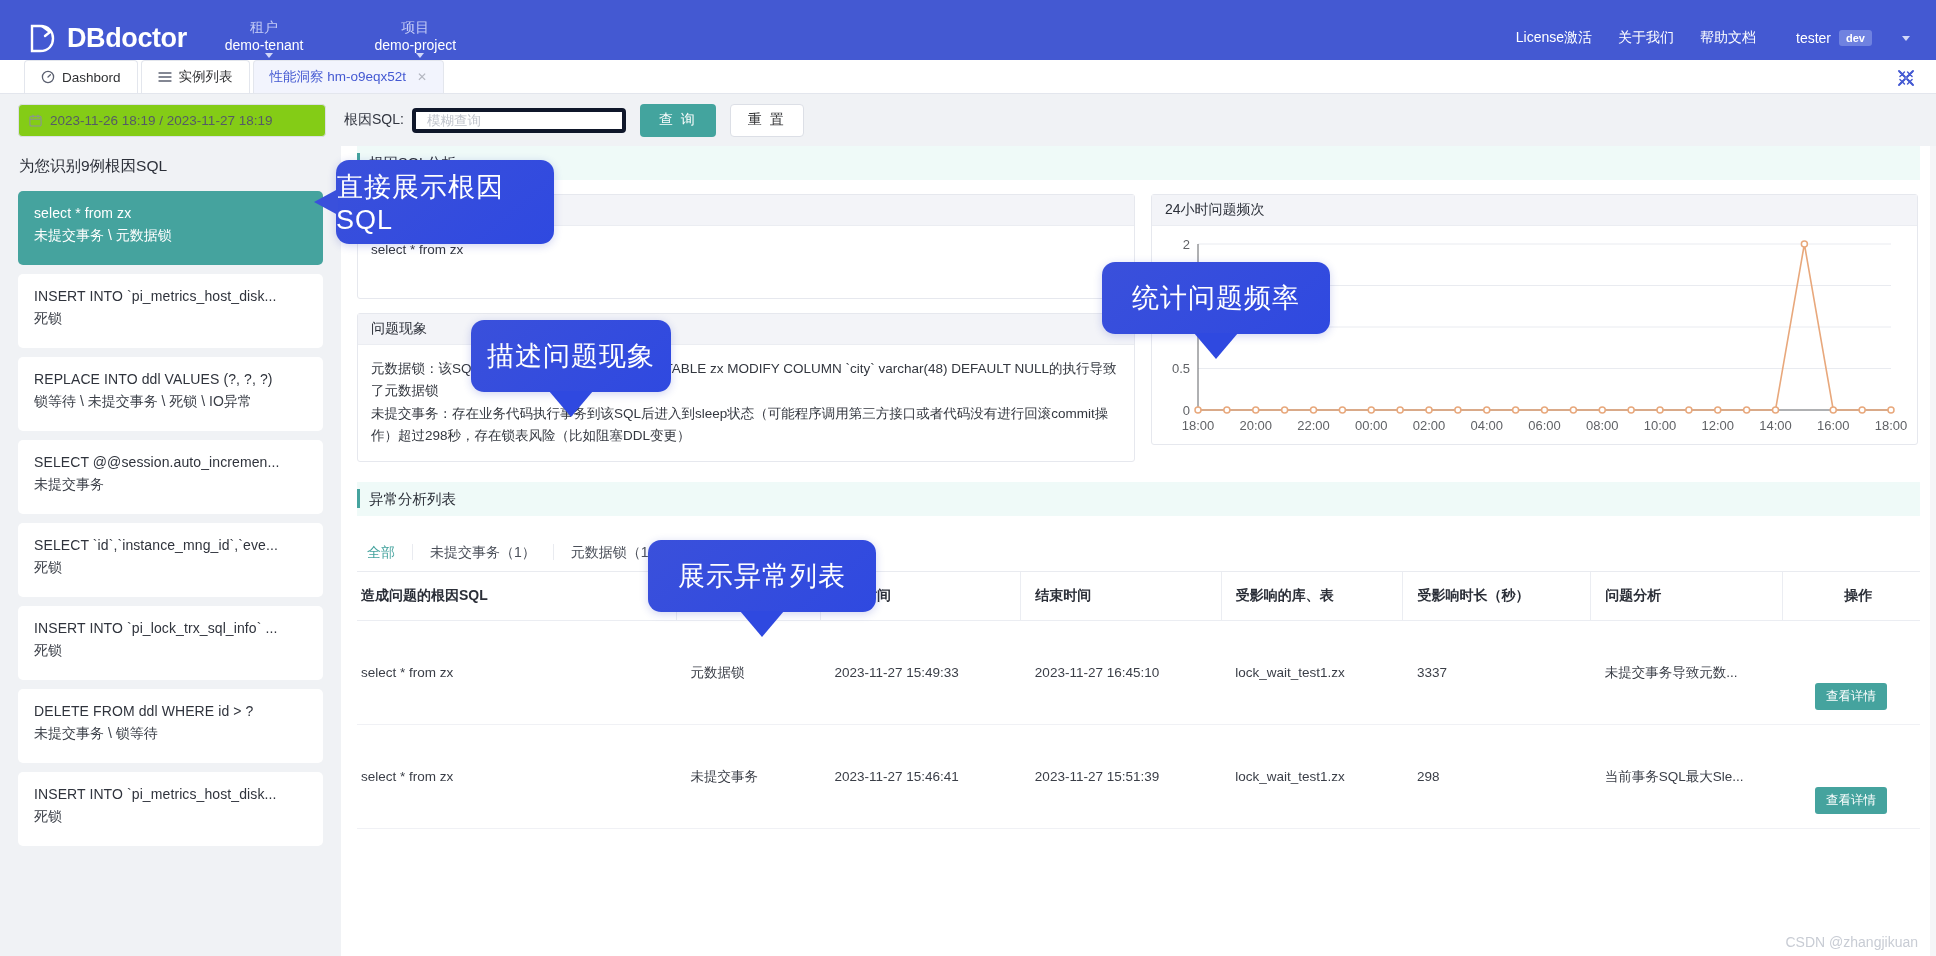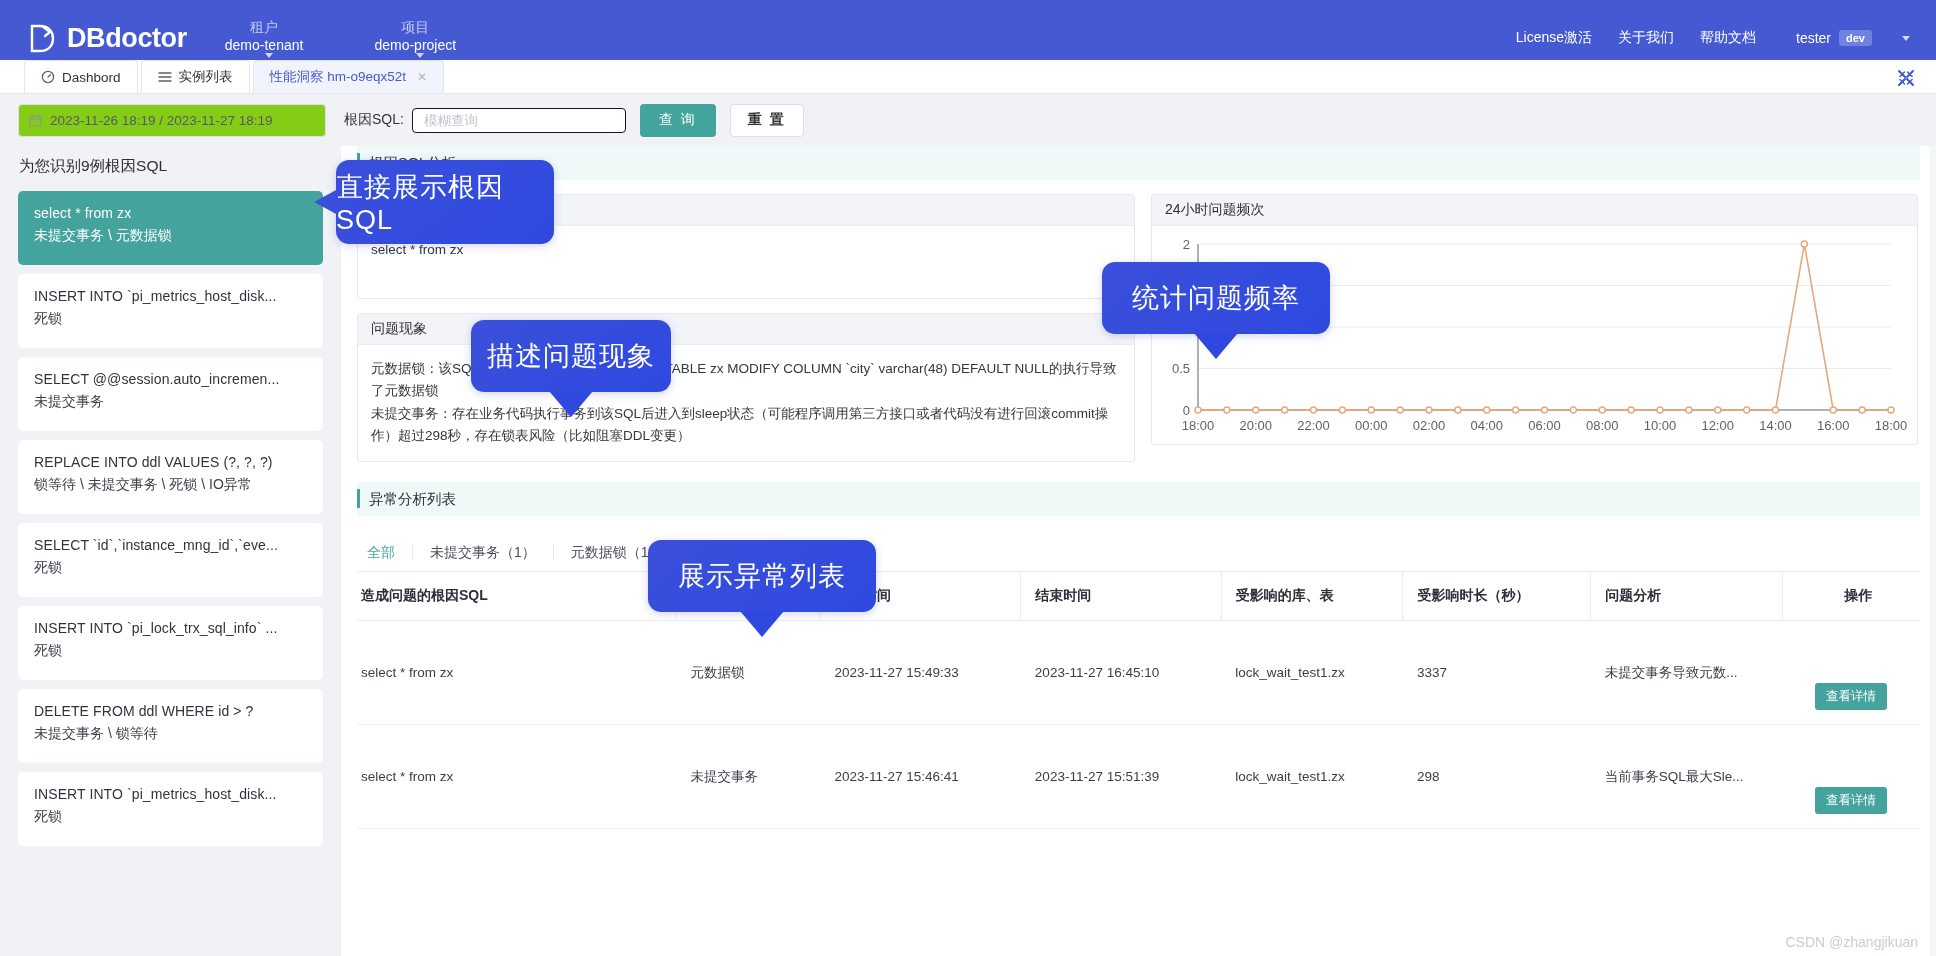--- a/index.html
+++ b/index.html
@@ -69,34 +69,34 @@
     background: #f0f2f5; display: flex; align-items: center; padding-left: 18px;
   }
   .daterange {
     width: 308px; height: 33px; background: #84cc16; border: 1px solid #dcdfe6;
     border-radius: 4px; display: flex; align-items: center; padding: 0 10px;
     font-size: 13.5px; color: #555a66; cursor: pointer;
   }
   .cal-ico { margin-right: 8px; display: inline-flex; }
   .flt-label { font-size: 14px; color: #31353f; margin-left: 18px; margin-right: 8px; white-space: nowrap; }
   .sqlinput {
-    width: 214px; height: 25px; background: #ffffff; border: 1px solid #0f172a;
+    width: 214px; height: 25px; background: #ffffff; border: 4px solid #0f172a;
     border-radius: 4px; padding: 0 11px; font-size: 13.5px; color: #303133;
     font-family: "Liberation Sans", sans-serif; outline: none;
   }
   .sqlinput::placeholder { color: #c0c4cc; }
   .btn-query {
     height: 33px; padding: 0 19px; background: #43a49e; color: #ffffff;
     border: none; border-radius: 4px; font-size: 14px; letter-spacing: 2px;
     cursor: pointer; margin-left: 14px; font-family: "Liberation Sans", sans-serif;
   }
   .btn-reset {
     height: 33px; padding: 0 17px; background: #ffffff; color: #303133;
     border: 1px solid #dcdfe6; border-radius: 4px; font-size: 14px; letter-spacing: 2px;
-    cursor: pointer; margin-left: 14px; font-family: "Liberation Sans", sans-serif; font-weight: bold;
+    cursor: pointer; margin-left: 14px; font-family: "Liberation Sans", sans-serif;
   }
 
   
   .sidebar {
     position: absolute; left: 0; top: 146px; width: 341px; height: 810px;
     background: #f0f2f5; overflow: hidden;
   }
   .side-title { font-size: 15.5px; color: #2b2f38; padding: 10px 0 14px 19px; font-weight: 500; }
   .side-list { padding: 0 18px 0 18px; }
   .side-card {
@@ -298,26 +298,26 @@
   <div class="side-list" id="side-list">
       <div class="side-card sel">
         <div class="sql">select * from zx</div>
         <div class="types">未提交事务 \ 元数据锁</div>
       </div>
       <div class="side-card">
         <div class="sql">INSERT INTO `pi_metrics_host_disk...</div>
         <div class="types">死锁</div>
       </div>
       <div class="side-card">
+        <div class="sql">REPLACE INTO ddl VALUES (?, ?, ?)</div>
+        <div class="types">锁等待 \ 未提交事务 \ 死锁 \ IO异常</div>
+      </div>
+      <div class="side-card">
         <div class="sql">SELECT @@session.auto_incremen...</div>
         <div class="types">未提交事务</div>
-      </div>
-      <div class="side-card">
-        <div class="sql">REPLACE INTO ddl VALUES (?, ?, ?)</div>
-        <div class="types">锁等待 \ 未提交事务 \ 死锁 \ IO异常</div>
       </div>
       <div class="side-card">
         <div class="sql">SELECT `id`,`instance_mng_id`,`eve...</div>
         <div class="types">死锁</div>
       </div>
       <div class="side-card">
         <div class="sql">INSERT INTO `pi_lock_trx_sql_info` ...</div>
         <div class="types">死锁</div>
       </div>
       <div class="side-card">

